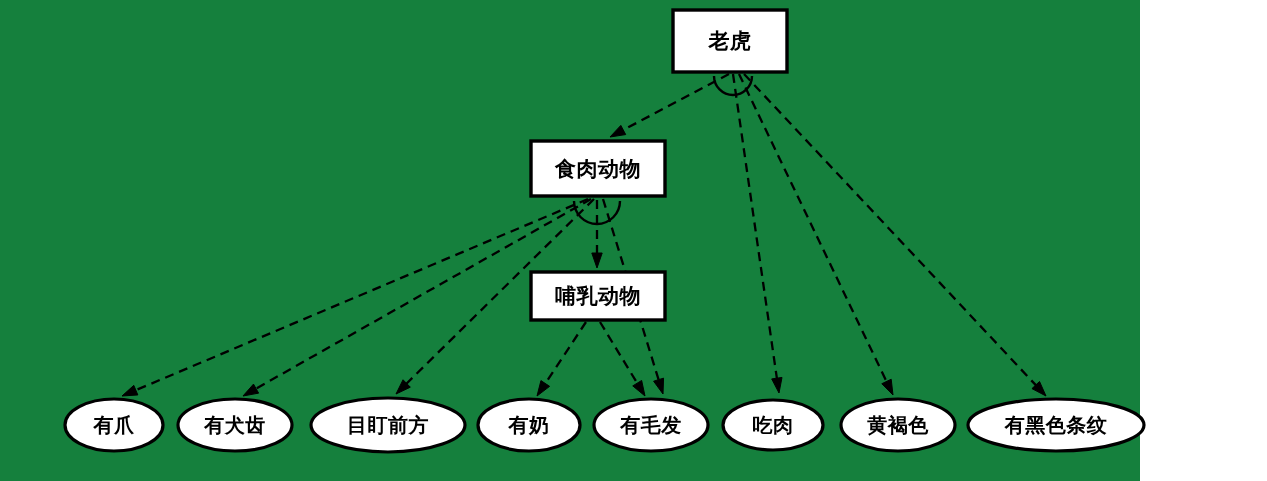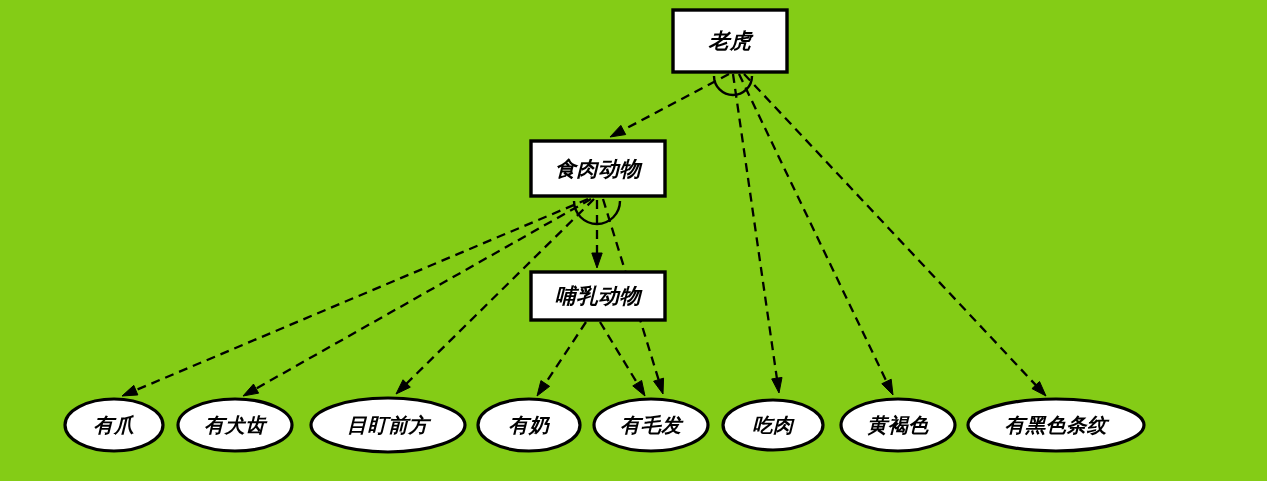--- a/index.html
+++ b/index.html
@@ -9,24 +9,23 @@
     background: #ffffff;
   }
   body {
     width: 1267px;
     height: 481px;
     font-family: "DejaVu Sans", "Liberation Sans", sans-serif;
     overflow: hidden;
   }
   #diagram-root {
     position: relative;
-    width: 1267px;
+    width: 1140px;
     height: 481px;
-    background: #84cc16;
-    font-style: italic;
+    background: #15803d;
   }
   svg.canvas {
     display: block;
     width: 1267px;
     height: 481px;
   }
   .node-box {
     fill: #ffffff;
     stroke: #000000;
     stroke-width: 3.4;

